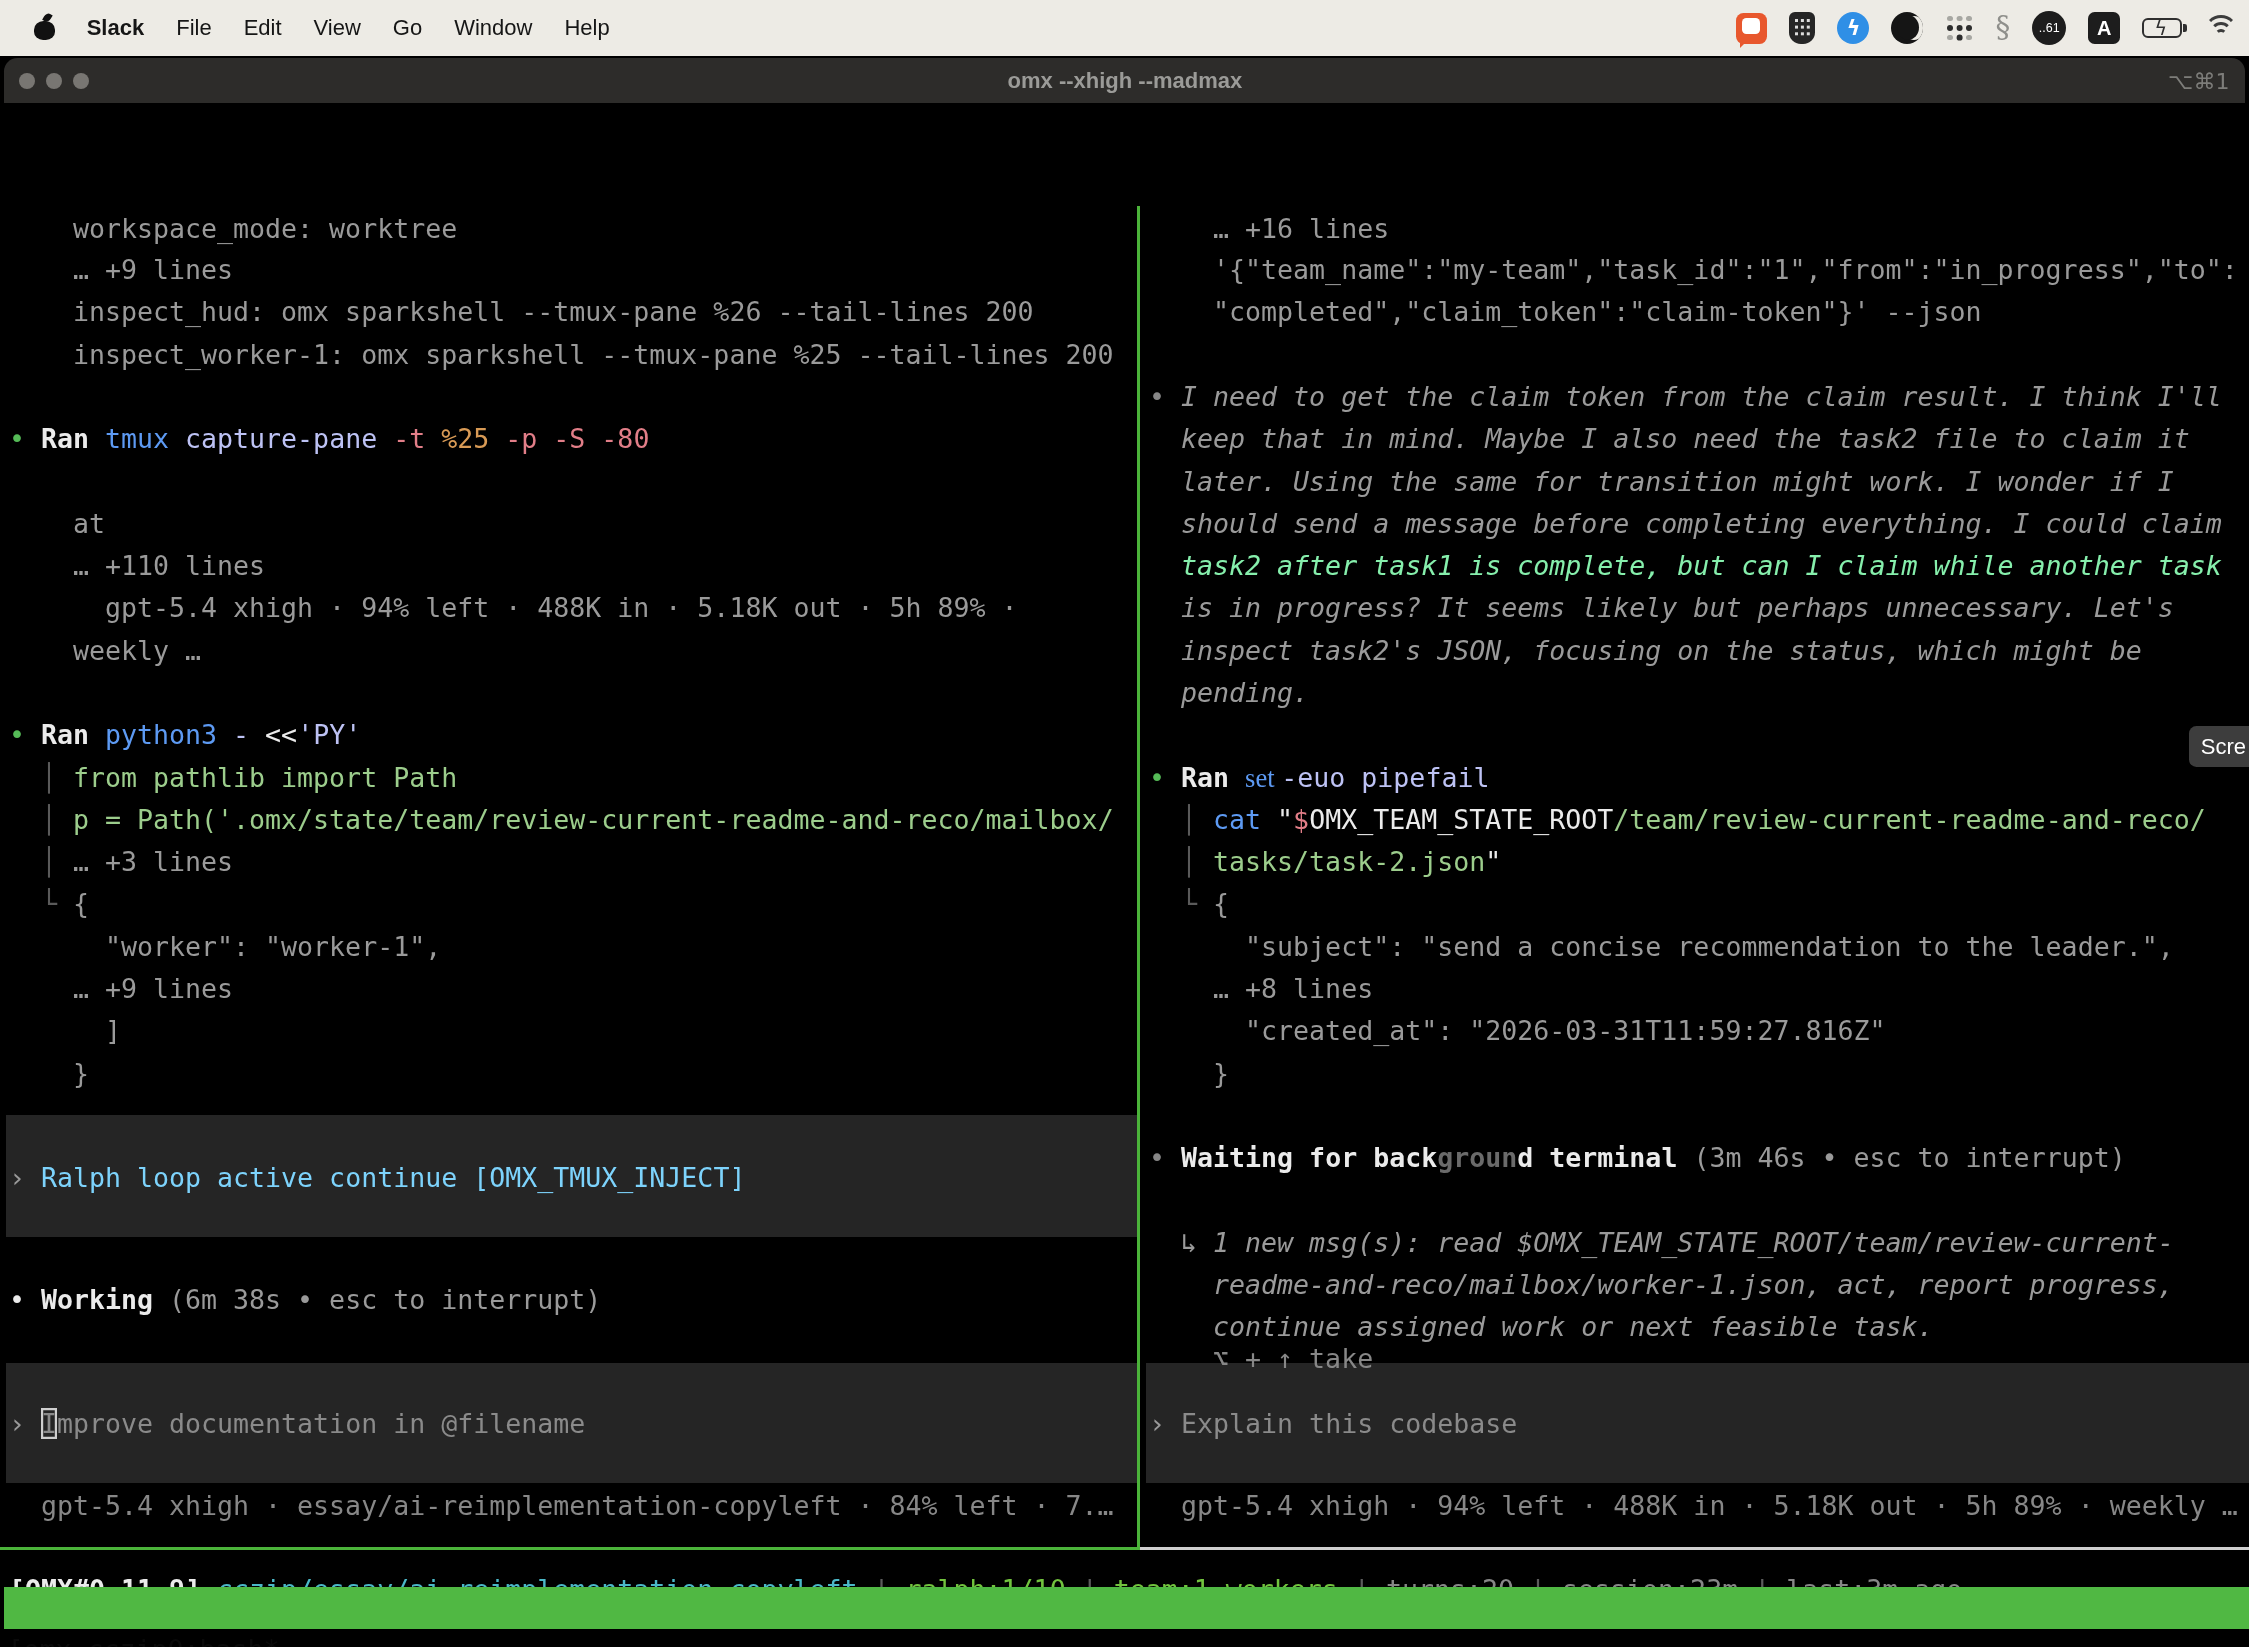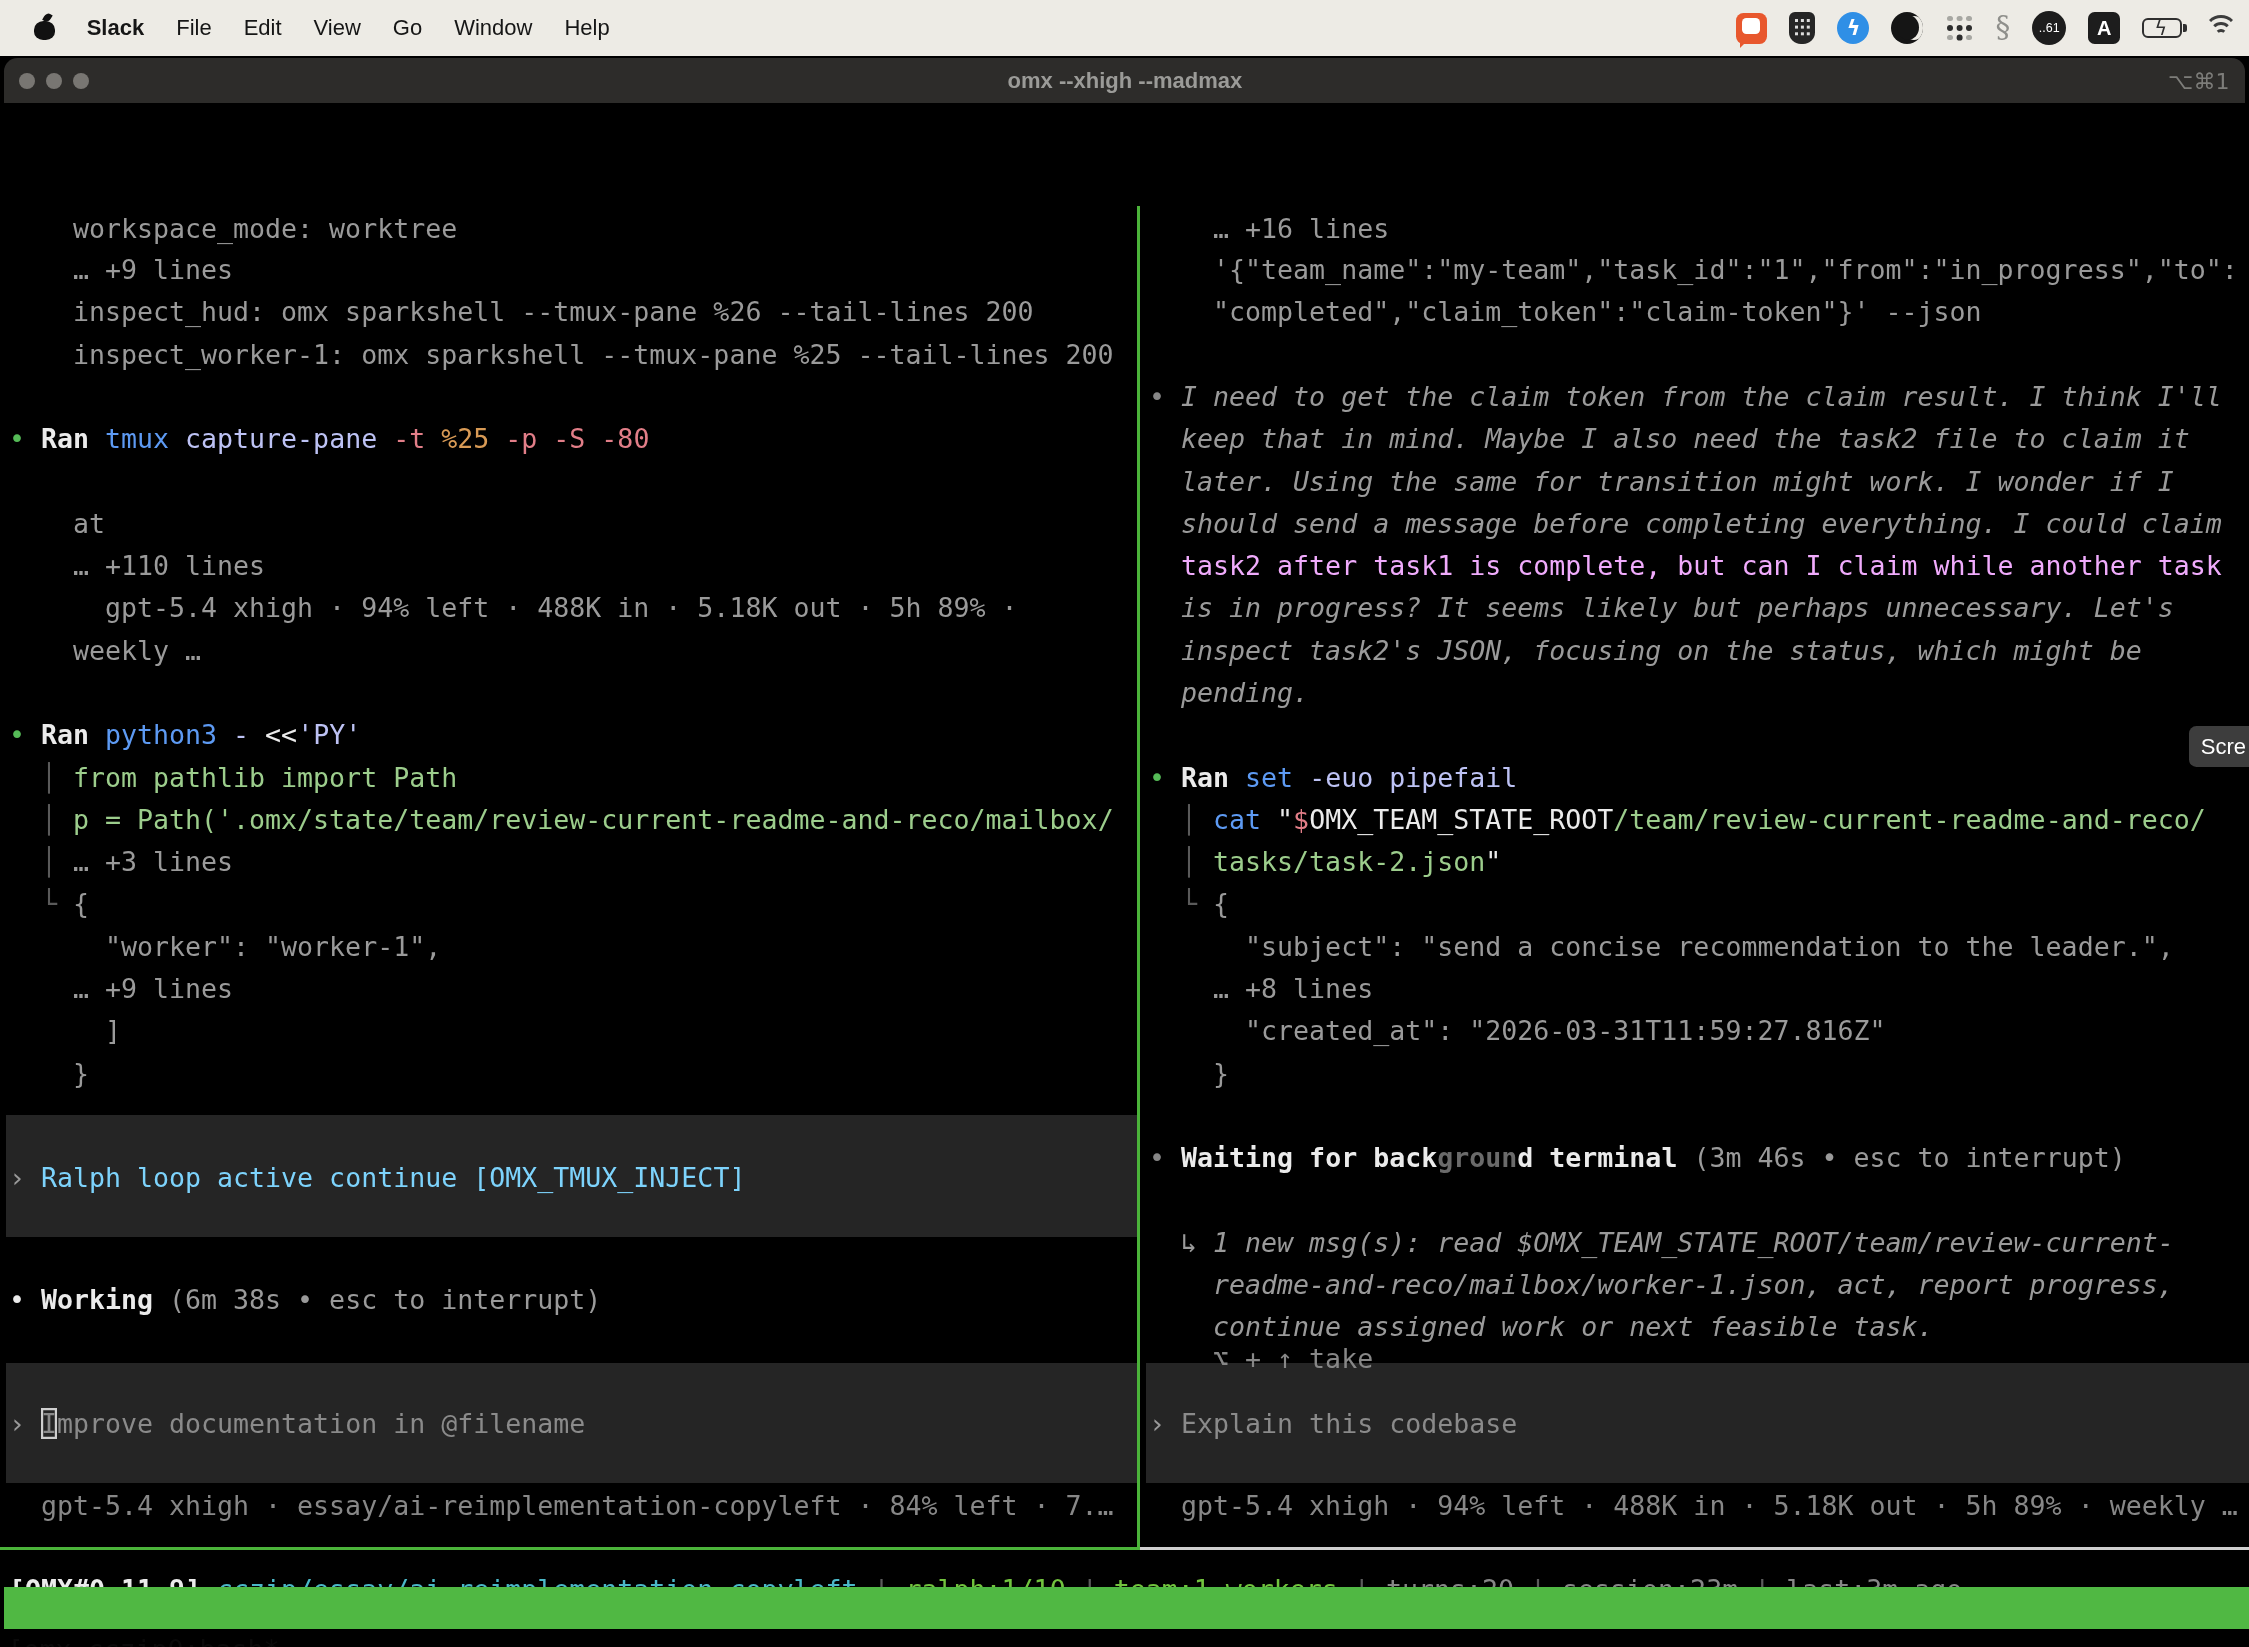--- a/index.html
+++ b/index.html
@@ -157,25 +157,25 @@
     </div>
     <div class="pane" style="left: 1146px; width: 1104px; height: 1341px;">
       <div class="band" style="top: 1157px; height: 120px;"></div>
       <div class="trow" style="top: 1.6px; left: 3px;"><span style="color: rgb(154, 154, 154);">    … +16 lines</span></div>
       <div class="trow" style="top: 43px; left: 3px;"><span style="color: rgb(154, 154, 154);">    '{"team_name":"my-team","task_id":"1","from":"in_progress","to":</span></div>
       <div class="trow" style="top: 85px; left: 3px;"><span style="color: rgb(154, 154, 154);">    "completed","claim_token":"claim-token"}' --json</span></div>
       <div class="trow" style="top: 170px; left: 3px;"><span style="color: rgb(135, 135, 135);">• </span><span style="color: rgb(154, 154, 154); font-style: italic;">I need to get the claim token from the claim result. I think I'll</span></div>
       <div class="trow" style="top: 212px; left: 3px;"><span style="color: rgb(154, 154, 154); font-style: italic;">  keep that in mind. Maybe I also need the task2 file to claim it</span></div>
       <div class="trow" style="top: 297px; left: 3px;"><span style="color: rgb(154, 154, 154); font-style: italic;">  should send a message before completing everything. I could claim</span></div>
       <div class="trow" style="top: 255px; left: 3px;"><span style="color: rgb(154, 154, 154); font-style: italic;">  later. Using the same for transition might work. I wonder if I</span></div>
-      <div class="trow" style="top: 339px; left: 3px;"><span style="color: #f0abfc; ">  task2 after task1 is complete, but can I claim while another task</span></div>
+      <div class="trow" style="top: 339px; left: 3px;"><span style="color: #86efac; font-style: italic;">  task2 after task1 is complete, but can I claim while another task</span></div>
       <div class="trow" style="top: 381px; left: 3px;"><span style="color: rgb(154, 154, 154); font-style: italic;">  is in progress? It seems likely but perhaps unnecessary. Let's</span></div>
       <div class="trow" style="top: 424px; left: 3px;"><span style="color: rgb(154, 154, 154); font-style: italic;">  inspect task2's JSON, focusing on the status, which might be</span></div>
       <div class="trow" style="top: 466px; left: 3px;"><span style="color: rgb(154, 154, 154); font-style: italic;">  pending.</span></div>
-      <div class="trow" style="top: 551px; left: 3px;"><span style="color: rgb(85, 187, 87);">• </span><span style="color: rgb(235, 235, 235); font-weight: bold;">Ran </span><span style="color: rgb(93, 154, 243);">set </span><span style="color: rgb(189, 194, 244);">-euo pipefail</span></div>
+      <div class="trow" style="top: 551px; left: 3px;"><span style="color: rgb(85, 187, 87);">• </span><span style="color: rgb(235, 235, 235); font-weight: bold;">Ran </span><span style="color: rgb(93, 154, 243); font-family: Liberation Serif, serif;">set </span><span style="color: rgb(189, 194, 244);">-euo pipefail</span></div>
       <div class="trow" style="top: 593px; left: 3px;"><span style="color: rgb(90, 90, 90);">  │ </span><span style="color: rgb(93, 154, 243);">cat </span><span style="color: rgb(235, 235, 235);">"</span><span style="color: rgb(226, 126, 136);">$</span><span style="color: rgb(235, 235, 235);">OMX_TEAM_STATE_ROOT</span><span style="color: rgb(156, 205, 140);">/team/review-current-readme-and-reco/</span></div>
       <div class="trow" style="top: 635px; left: 3px;"><span style="color: rgb(90, 90, 90);">  │ </span><span style="color: rgb(156, 205, 140);">tasks/task-2.json</span><span style="color: rgb(235, 235, 235);">"</span></div>
       <div class="trow" style="top: 677px; left: 3px;"><span style="color: rgb(90, 90, 90);">  └ </span><span style="color: rgb(154, 154, 154);">{</span></div>
       <div class="trow" style="top: 720px; left: 3px;"><span style="color: rgb(154, 154, 154);">      "subject": "send a concise recommendation to the leader.",</span></div>
       <div class="trow" style="top: 762px; left: 3px;"><span style="color: rgb(154, 154, 154);">    … +8 lines</span></div>
       <div class="trow" style="top: 804px; left: 3px;"><span style="color: rgb(154, 154, 154);">      "created_at": "2026-03-31T11:59:27.816Z"</span></div>
       <div class="trow" style="top: 847px; left: 3px;"><span style="color: rgb(154, 154, 154);">    }</span></div>
       <div class="trow" style="top: 931px; left: 3px;"><span style="color: rgb(135, 135, 135);">• </span><span style="color: rgb(235, 235, 235); font-weight: bold;">Waiting for back</span><span style="color: rgb(106, 106, 106); font-weight: bold;">groun</span><span style="color: rgb(235, 235, 235); font-weight: bold;">d terminal </span><span style="color: rgb(154, 154, 154);">(3m 46s • esc to interrupt)</span></div>
       <div class="trow" style="top: 1016px; left: 3px;"><span style="color: rgb(154, 154, 154);">  ↳ </span><span style="color: rgb(154, 154, 154); font-style: italic;">1 new msg(s): read $OMX_TEAM_STATE_ROOT/team/review-current-</span></div>
       <div class="trow" style="top: 1058px; left: 3px;"><span style="color: rgb(154, 154, 154); font-style: italic;">    readme-and-reco/mailbox/worker-1.json, act, report progress,</span></div>

